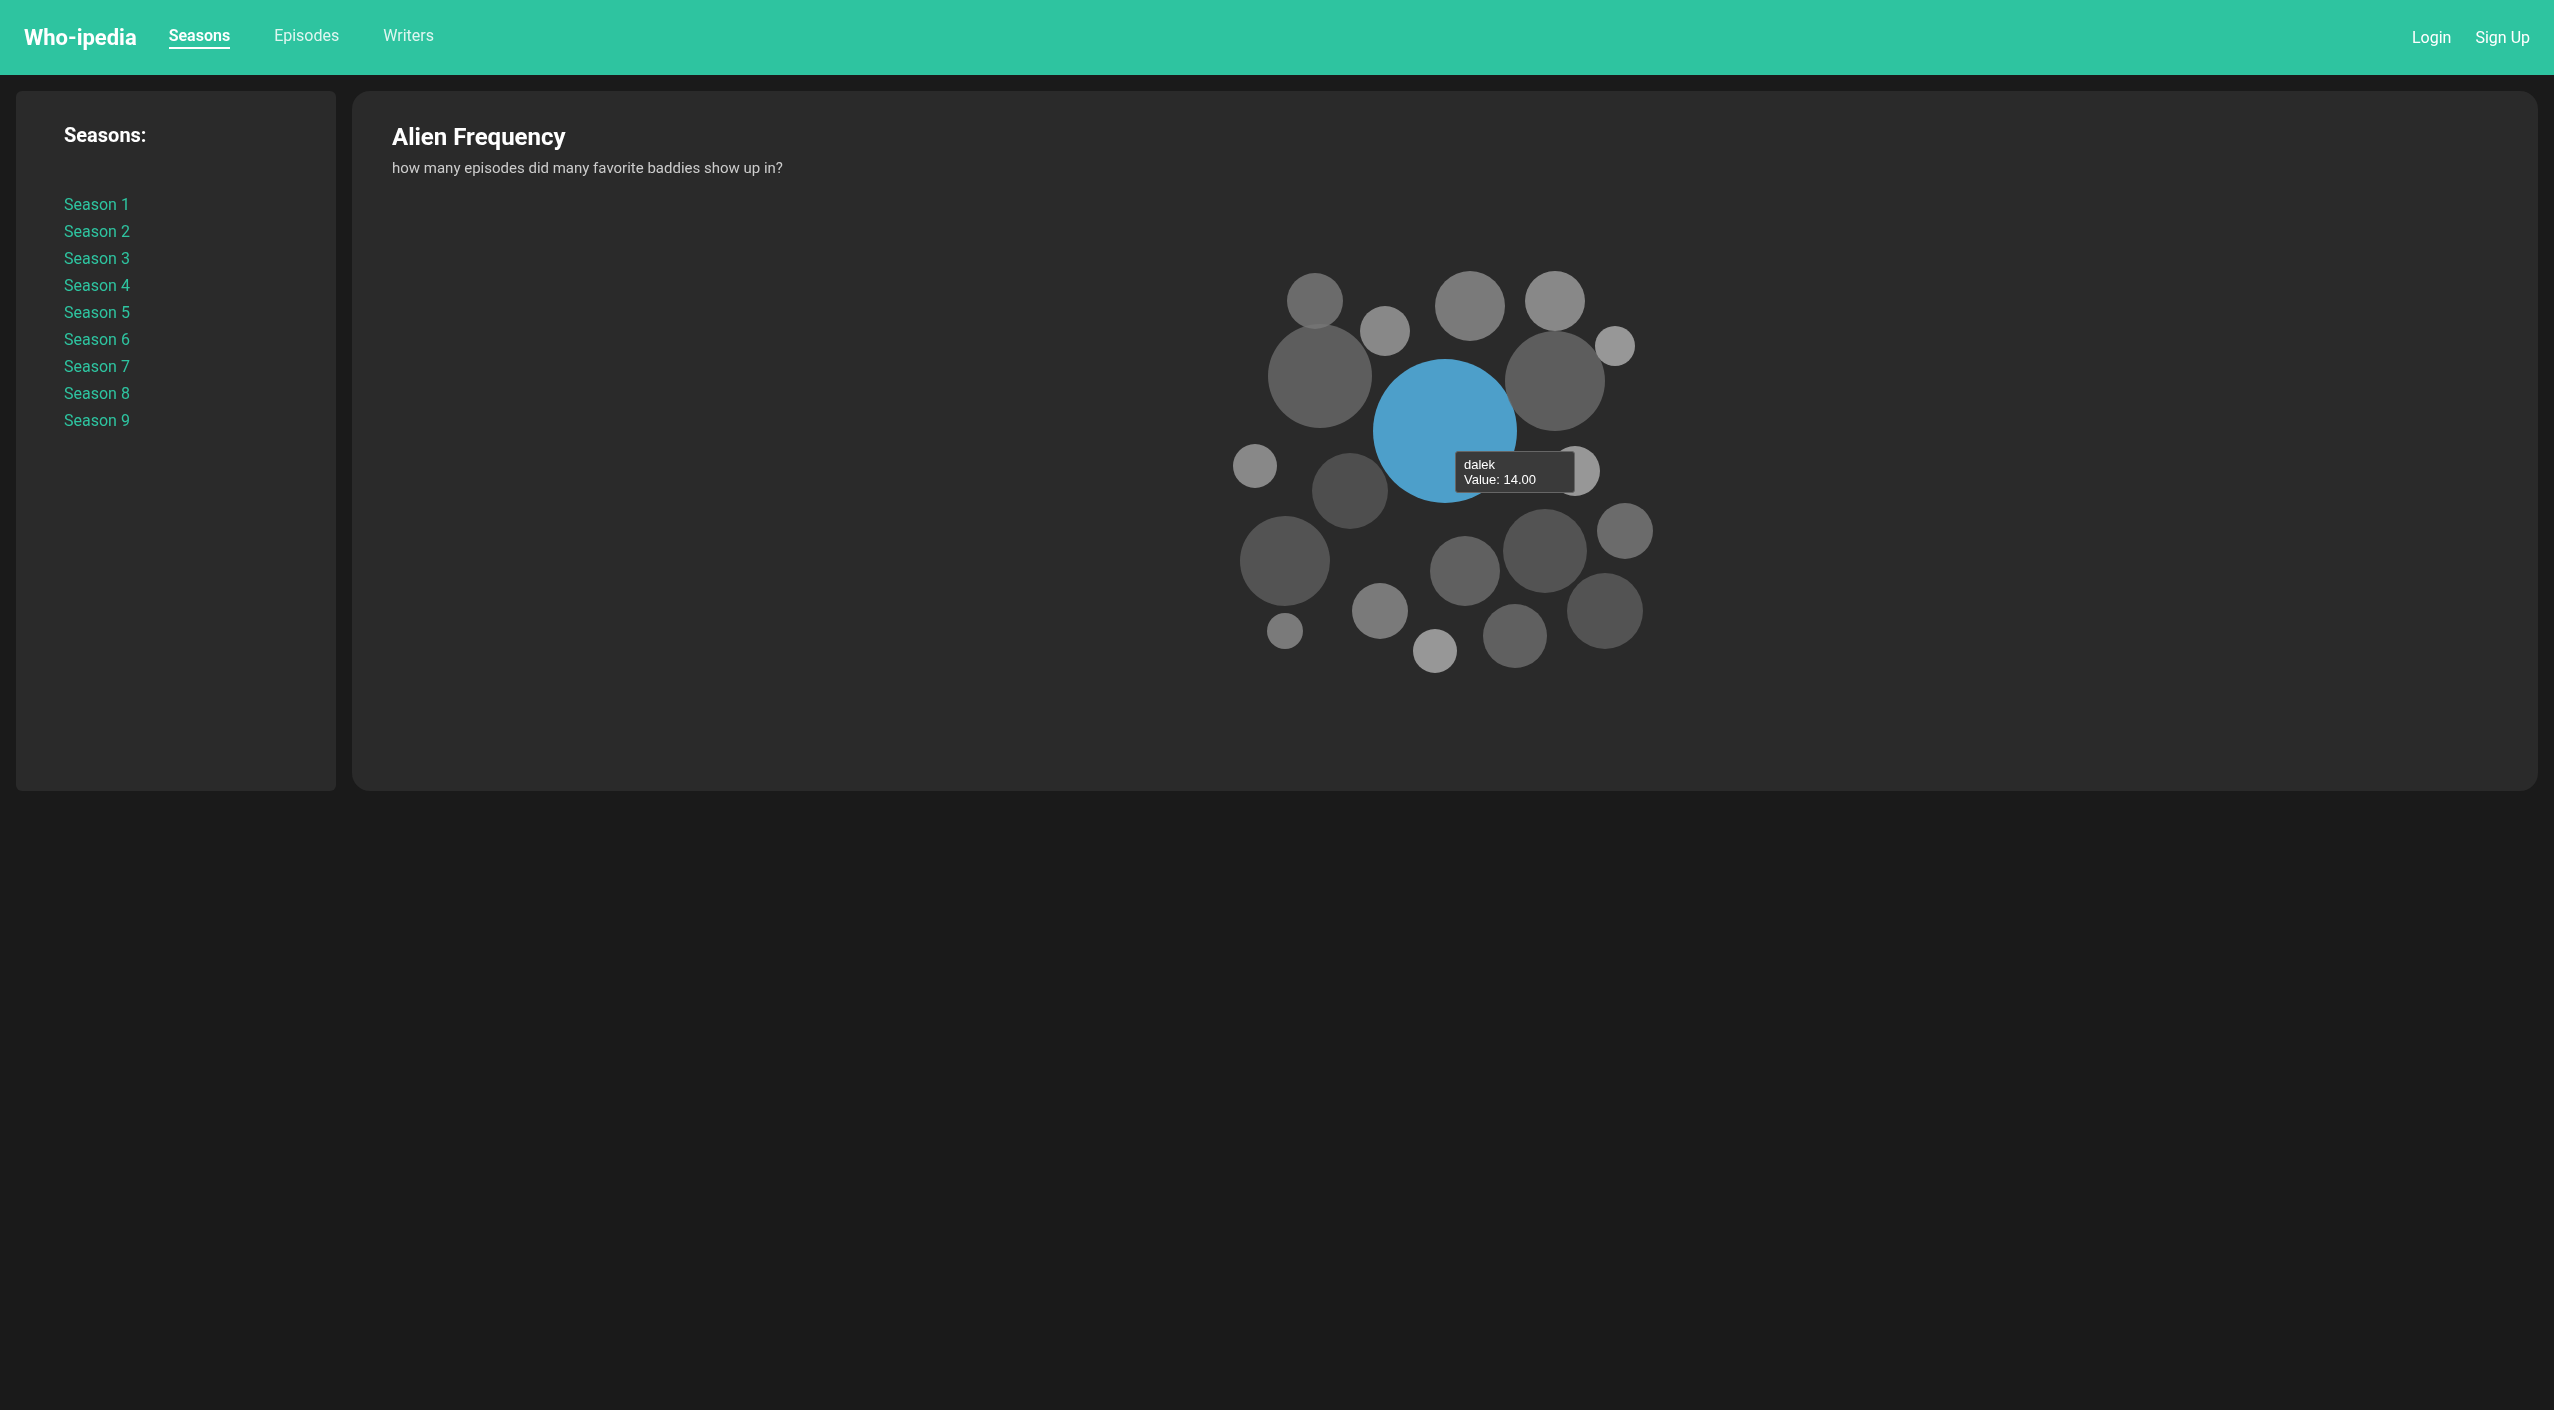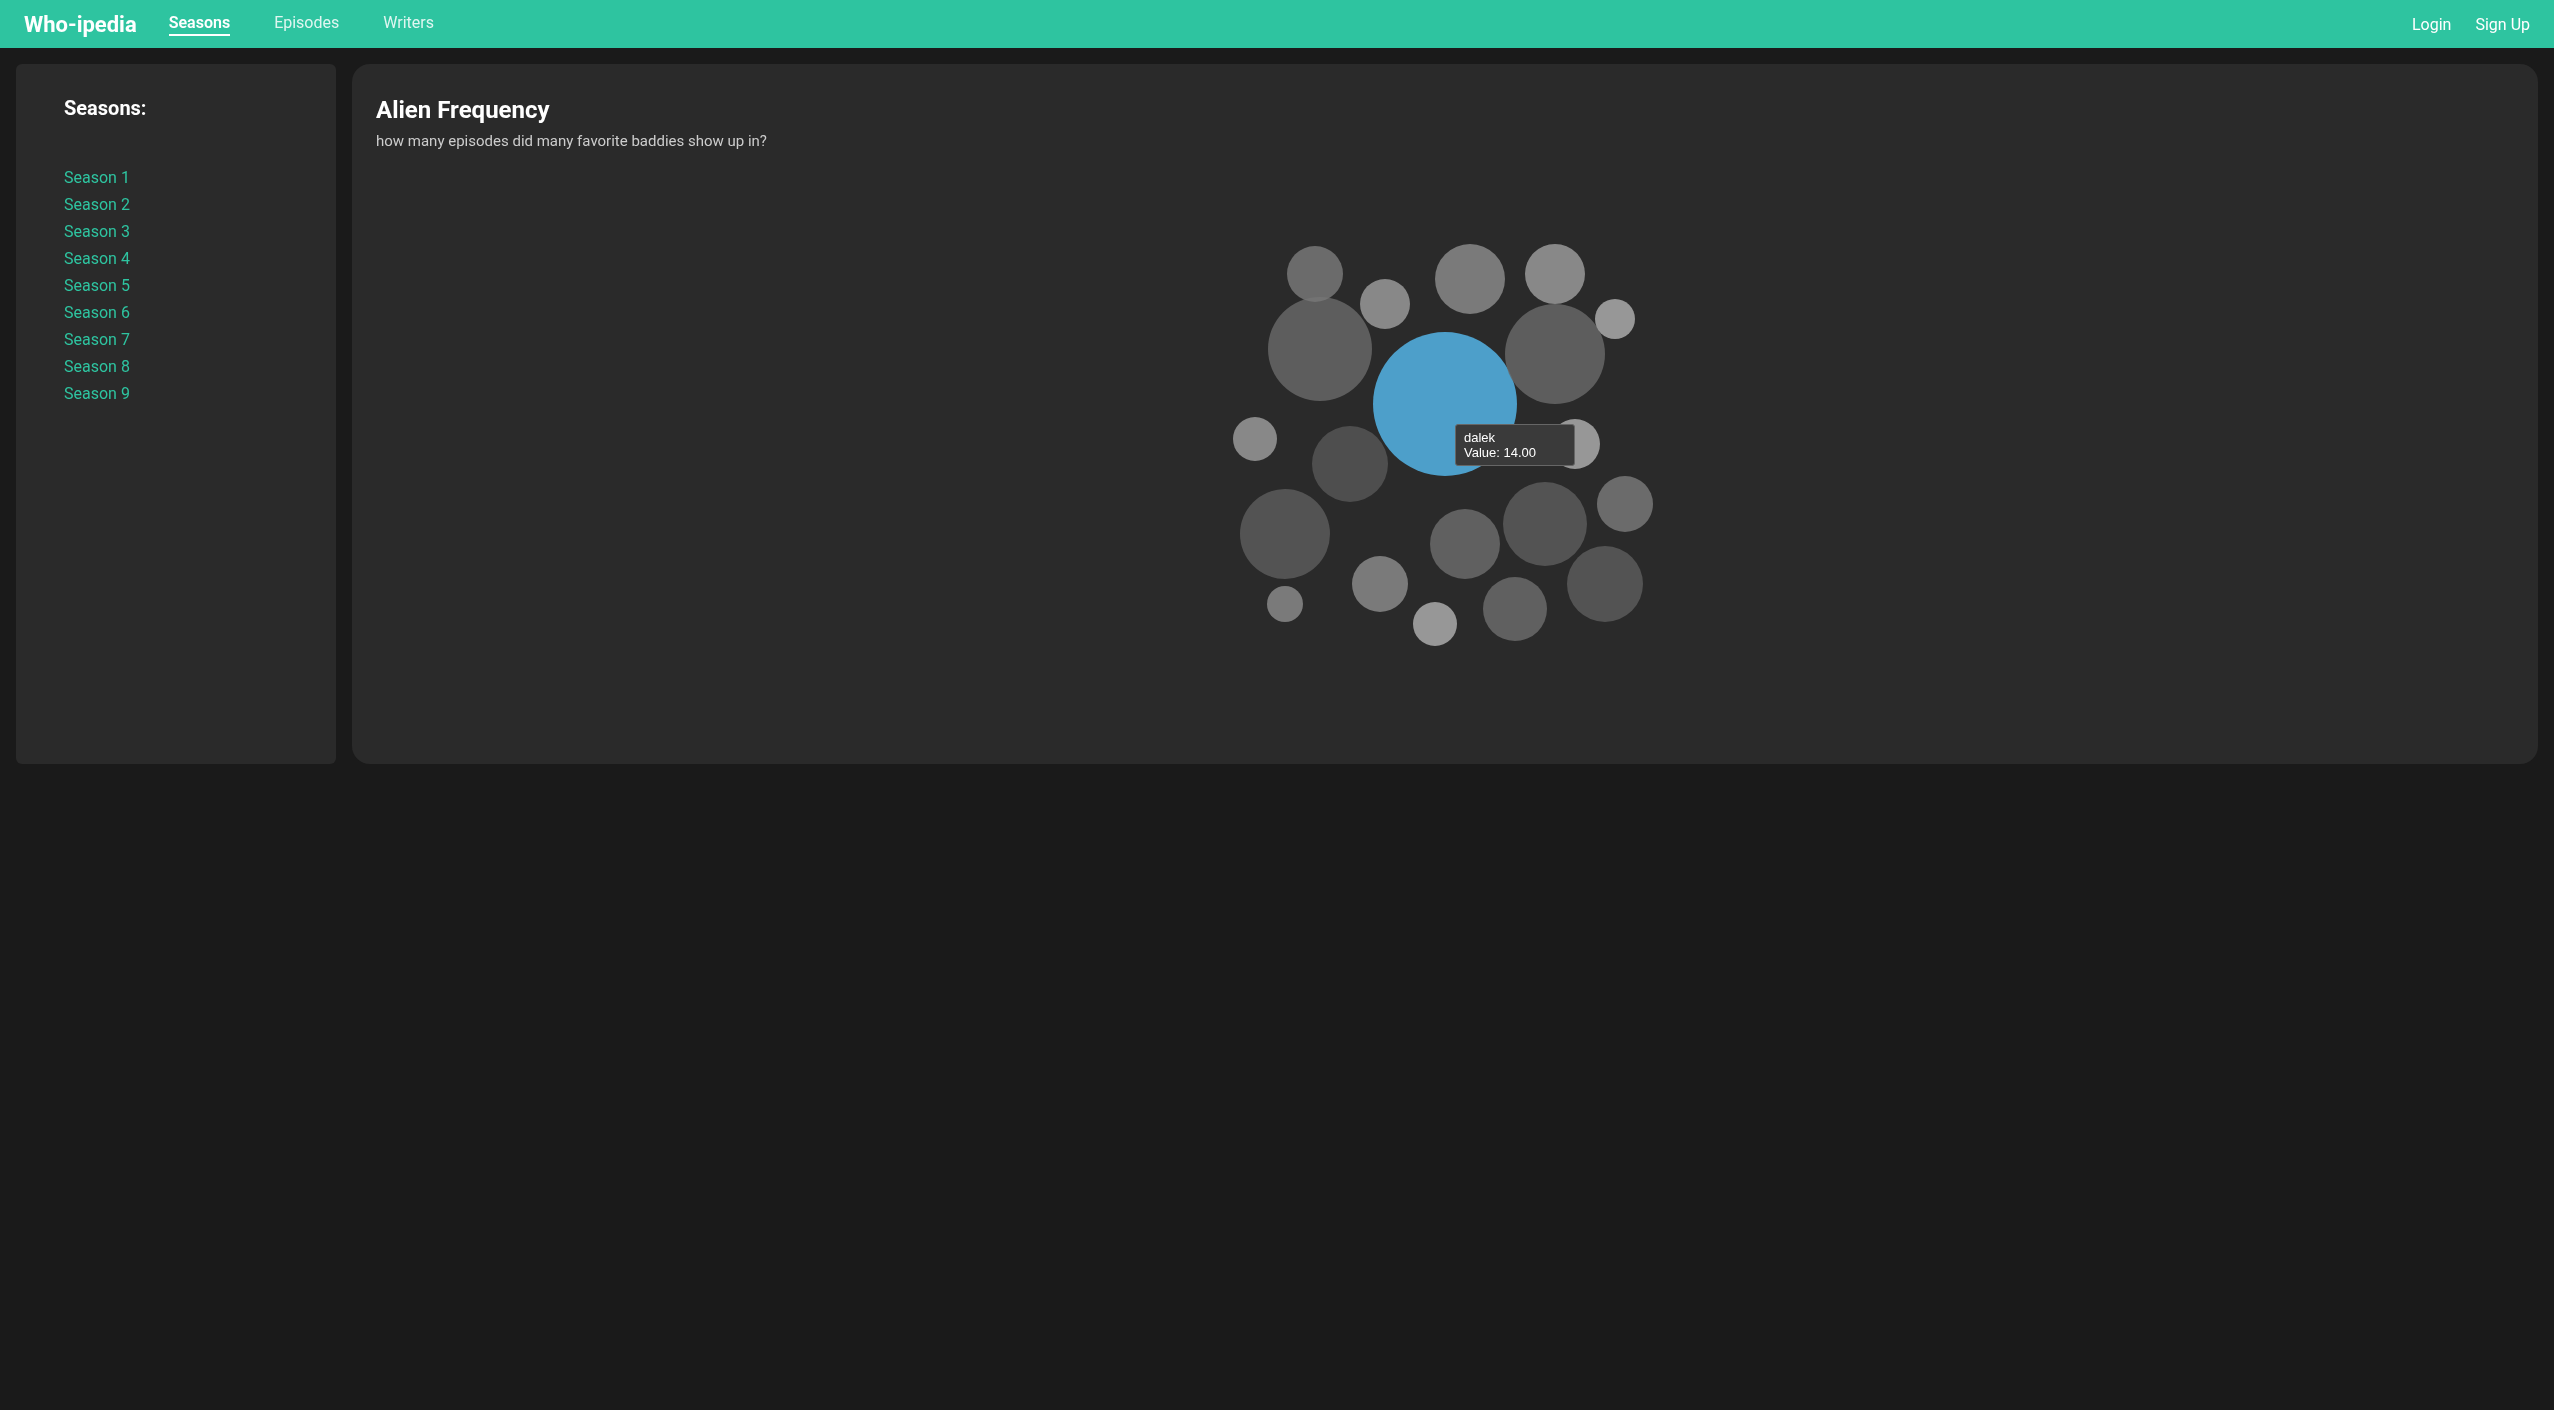--- a/index.html
+++ b/index.html
@@ -9,21 +9,21 @@
       color: #fff;
       min-height: 100vh;
     }
 
     
     nav {
       background-color: #2ec4a0;
       display: flex;
       align-items: center;
       padding: 0 24px;
-      height: 48px;
+      height: 75px;
     }
     .nav-logo {
       font-size: 22px;
       font-weight: bold;
       color: #fff;
       margin-right: 32px;
     }
     .nav-links {
       display: flex;
       gap: 44px;
@@ -82,21 +82,21 @@
     .season-list li a {
       color: #2ec4a0;
       text-decoration: none;
       font-size: 16px;
     }
 
     
     .right-panel {
       background-color: #2a2a2a;
       border-radius: 18px;
-      padding: 32px 24px;
+      padding: 32px 40px;
       flex: 1;
       min-height: 700px;
       position: relative;
     }
     .chart-title {
       font-size: 24px;
       font-weight: bold;
       color: #fff;
       margin-bottom: 8px;
     }

